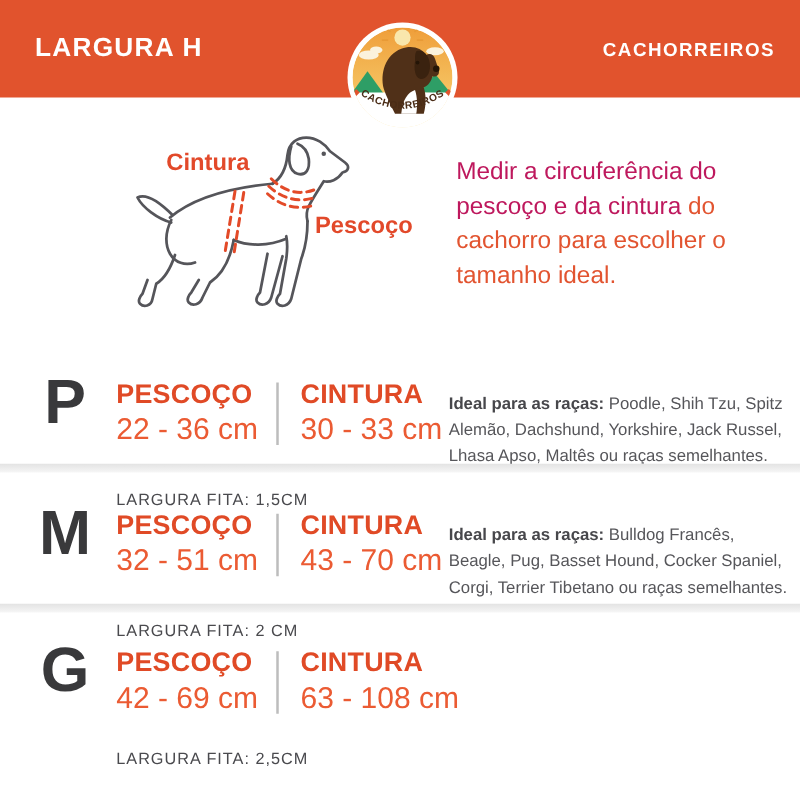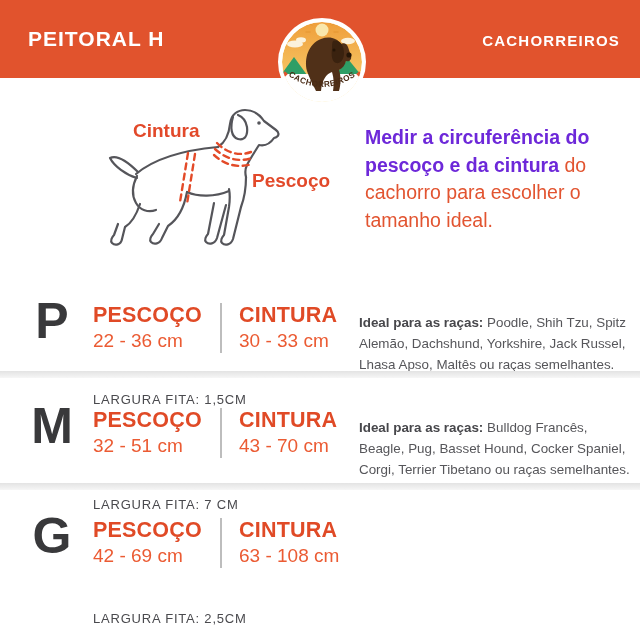--- a/index.html
+++ b/index.html
@@ -22,60 +22,60 @@
   
   .diagram { position:absolute; left:80px; top:96px; width:268px; height:168px; }
   .diagram svg { position:absolute; left:0; top:0; }
   .diag-label { position:absolute; color:#E2492A; font-weight:800; font-size:19px; }
   .diag-label.waist { left:53px; top:24px; }
   .diag-label.neck  { left:172px; top:74px; }
   .instruction {
     position:absolute; left:365px; top:124px; width:262px;
     font-size:19.5px; line-height:27.5px; color:#E25430;
   }
-  .instruction b { font-weight:700; color:#6d28d9; }
+  .instruction b { font-weight:400; color:#be185d; }
   
   .size-row { position:absolute; left:0; width:640px; height:95px; }
   .row-p { top:295px; }
   .row-m { top:400px; }
   .row-g { top:510px; }
   .size-letter {
     position:absolute; left:28px; top:0px; width:48px; text-align:center;
     font-size:50px; font-weight:800; color:#39393B; line-height:52px;
   }
   .cols { position:absolute; left:93px; top:8px; display:flex; align-items:flex-start; }
   .col { min-width:112px; }
   .col-title { font-size:21.5px; font-weight:800; color:#E04A26; letter-spacing:0.2px; }
-  .col-range { font-size:19px; color:#EB5B33; margin-top:2px; white-space:nowrap; }
+  .col-range { font-size:24px; color:#EB5B33; margin-top:2px; white-space:nowrap; }
   .vdiv { width:2px; height:50px; background:#BDBDBD; margin:0 17px 0 15px; align-self:center; }
   .strap {
     position:absolute; left:93px; top:56px; font-size:13px; letter-spacing:0.8px;
     color:#4A4A4E; font-weight:500;margin-top:41px;
   }
-  .row-g .strap { top:60px; }
+  .row-g .strap { top:48px; }
   .breeds {
     position:absolute; left:359px; top:18px; width:274px;
     font-size:13.4px; line-height:1.56; color:#56565A;
   }
   .breeds b { font-weight:700; color:#47474B; }
   
   .row-divider {
     position:absolute; left:0; width:640px; height:7px;
     background:linear-gradient(#e3e3e3, #f6f6f6);
   }
   .div-1 { top:371px; }
   .div-2 { top:483px; }
 </style>
 </head>
 <body>
 
 <div class="page">
 
   <header class="header">
-    <div class="header-title">PEITORAL H</div>
+    <div class="header-title">LARGURA H</div>
     <div class="header-brand">CACHORREIROS</div>
   </header>
 
   <div class="logo">
     <svg width="92" height="92" viewBox="0 0 92 92">
       <defs>
         <linearGradient id="skyGrad" x1="0" y1="0" x2="0" y2="1">
           <stop offset="0" stop-color="#EF9E3A"></stop>
           <stop offset="1" stop-color="#F9D878"></stop>
         </linearGradient>
@@ -200,21 +200,21 @@
       <div class="col">
         <div class="col-title">PESCOÇO</div>
         <div class="col-range">32 - 51 cm</div>
       </div>
       <div class="vdiv"></div>
       <div class="col">
         <div class="col-title">CINTURA</div>
         <div class="col-range">43 - 70 cm</div>
       </div>
     </div>
-    <div class="strap">LARGURA FITA: 7 CM</div>
+    <div class="strap">LARGURA FITA: 2 CM</div>
     <div class="breeds"><b>Ideal para as raças:</b><span> Bulldog Francês, Beagle, Pug, Basset Hound, Cocker Spaniel, Corgi, Terrier Tibetano ou raças semelhantes.</span></div>
   </section>
 
   <div class="row-divider div-2"></div>
 
   <section class="size-row row-g">
     <div class="size-letter">G</div>
     <div class="cols">
       <div class="col">
         <div class="col-title">PESCOÇO</div>

